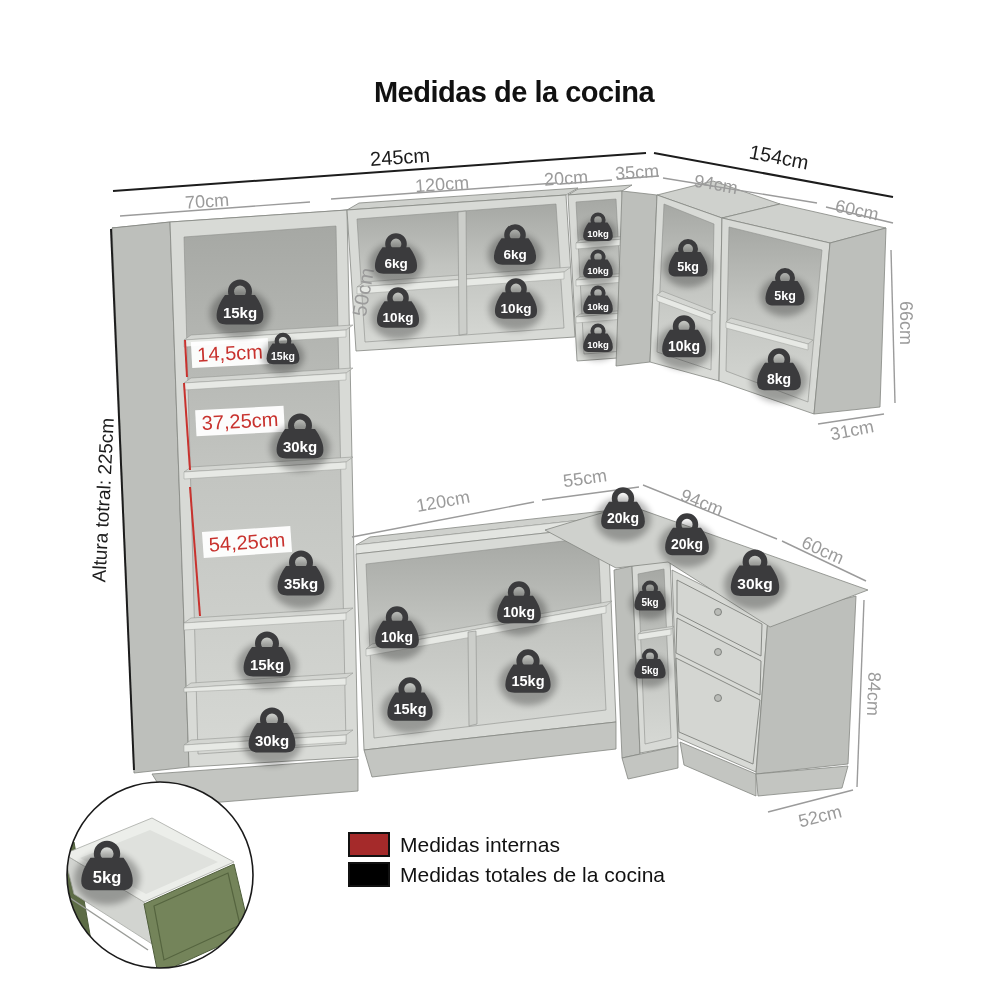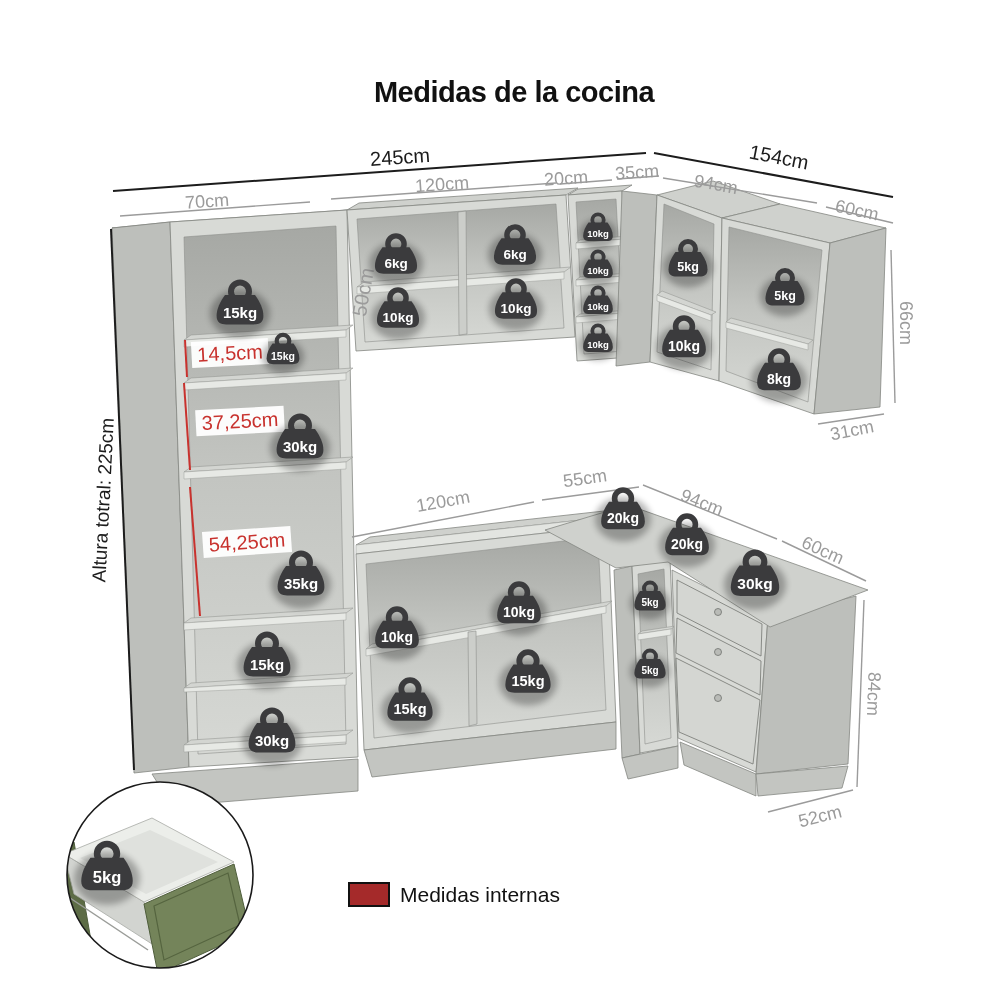--- a/index.html
+++ b/index.html
@@ -7,21 +7,21 @@
     width:1000px;height:1000px;position:relative;overflow:hidden;
     background:#ffffff;font-family:"Liberation Sans",sans-serif;
   }
   svg#scene{position:absolute;left:0;top:0;z-index:0}
   svg text{font-family:"Liberation Sans",sans-serif}
   h1#title{
     position:absolute;left:0;top:62px;width:100%;margin:14px;z-index:2;
     text-align:center;font-size:29px;font-weight:700;color:#111;letter-spacing:-.5px;
   }
   #legend{
-    position:absolute;left:348px;top:882px;z-index:2;
+    position:absolute;left:348px;top:832px;z-index:2;
     display:flex;flex-direction:column;gap:5px;
   }
   .legend-row{display:flex;align-items:center;gap:10px}
   .legend-swatch{width:42px;height:25px;border:2px solid #111;box-sizing:border-box}
   .legend-label{font-size:21px;font-weight:500;color:#111;line-height:1.1}
 
   .face{fill:#d8dad6;stroke:#848682;stroke-width:.8}
   .side{fill:#bdbfbb;stroke:#848682;stroke-width:.8}
   .top{fill:#cfd1cd;stroke:#848682;stroke-width:.8}
   .interior{fill:url(#gInt);stroke:#8d8f8b;stroke-width:.6}
@@ -427,13 +427,17 @@
     </g>
 </svg>
 
 <h1 id="title">Medidas de la cocina</h1>
 
 <div id="legend">
     <div class="legend-row">
       <div class="legend-swatch" style="background: rgb(165, 42, 42);"></div>
       <span class="legend-label">Medidas internas</span>
     </div>
+    <div class="legend-row">
+      <div class="legend-swatch" style="background: rgb(0, 0, 0);"></div>
+      <span class="legend-label">Medidas totales de la cocina</span>
+    </div>
   </div>
 
 </body></html>

